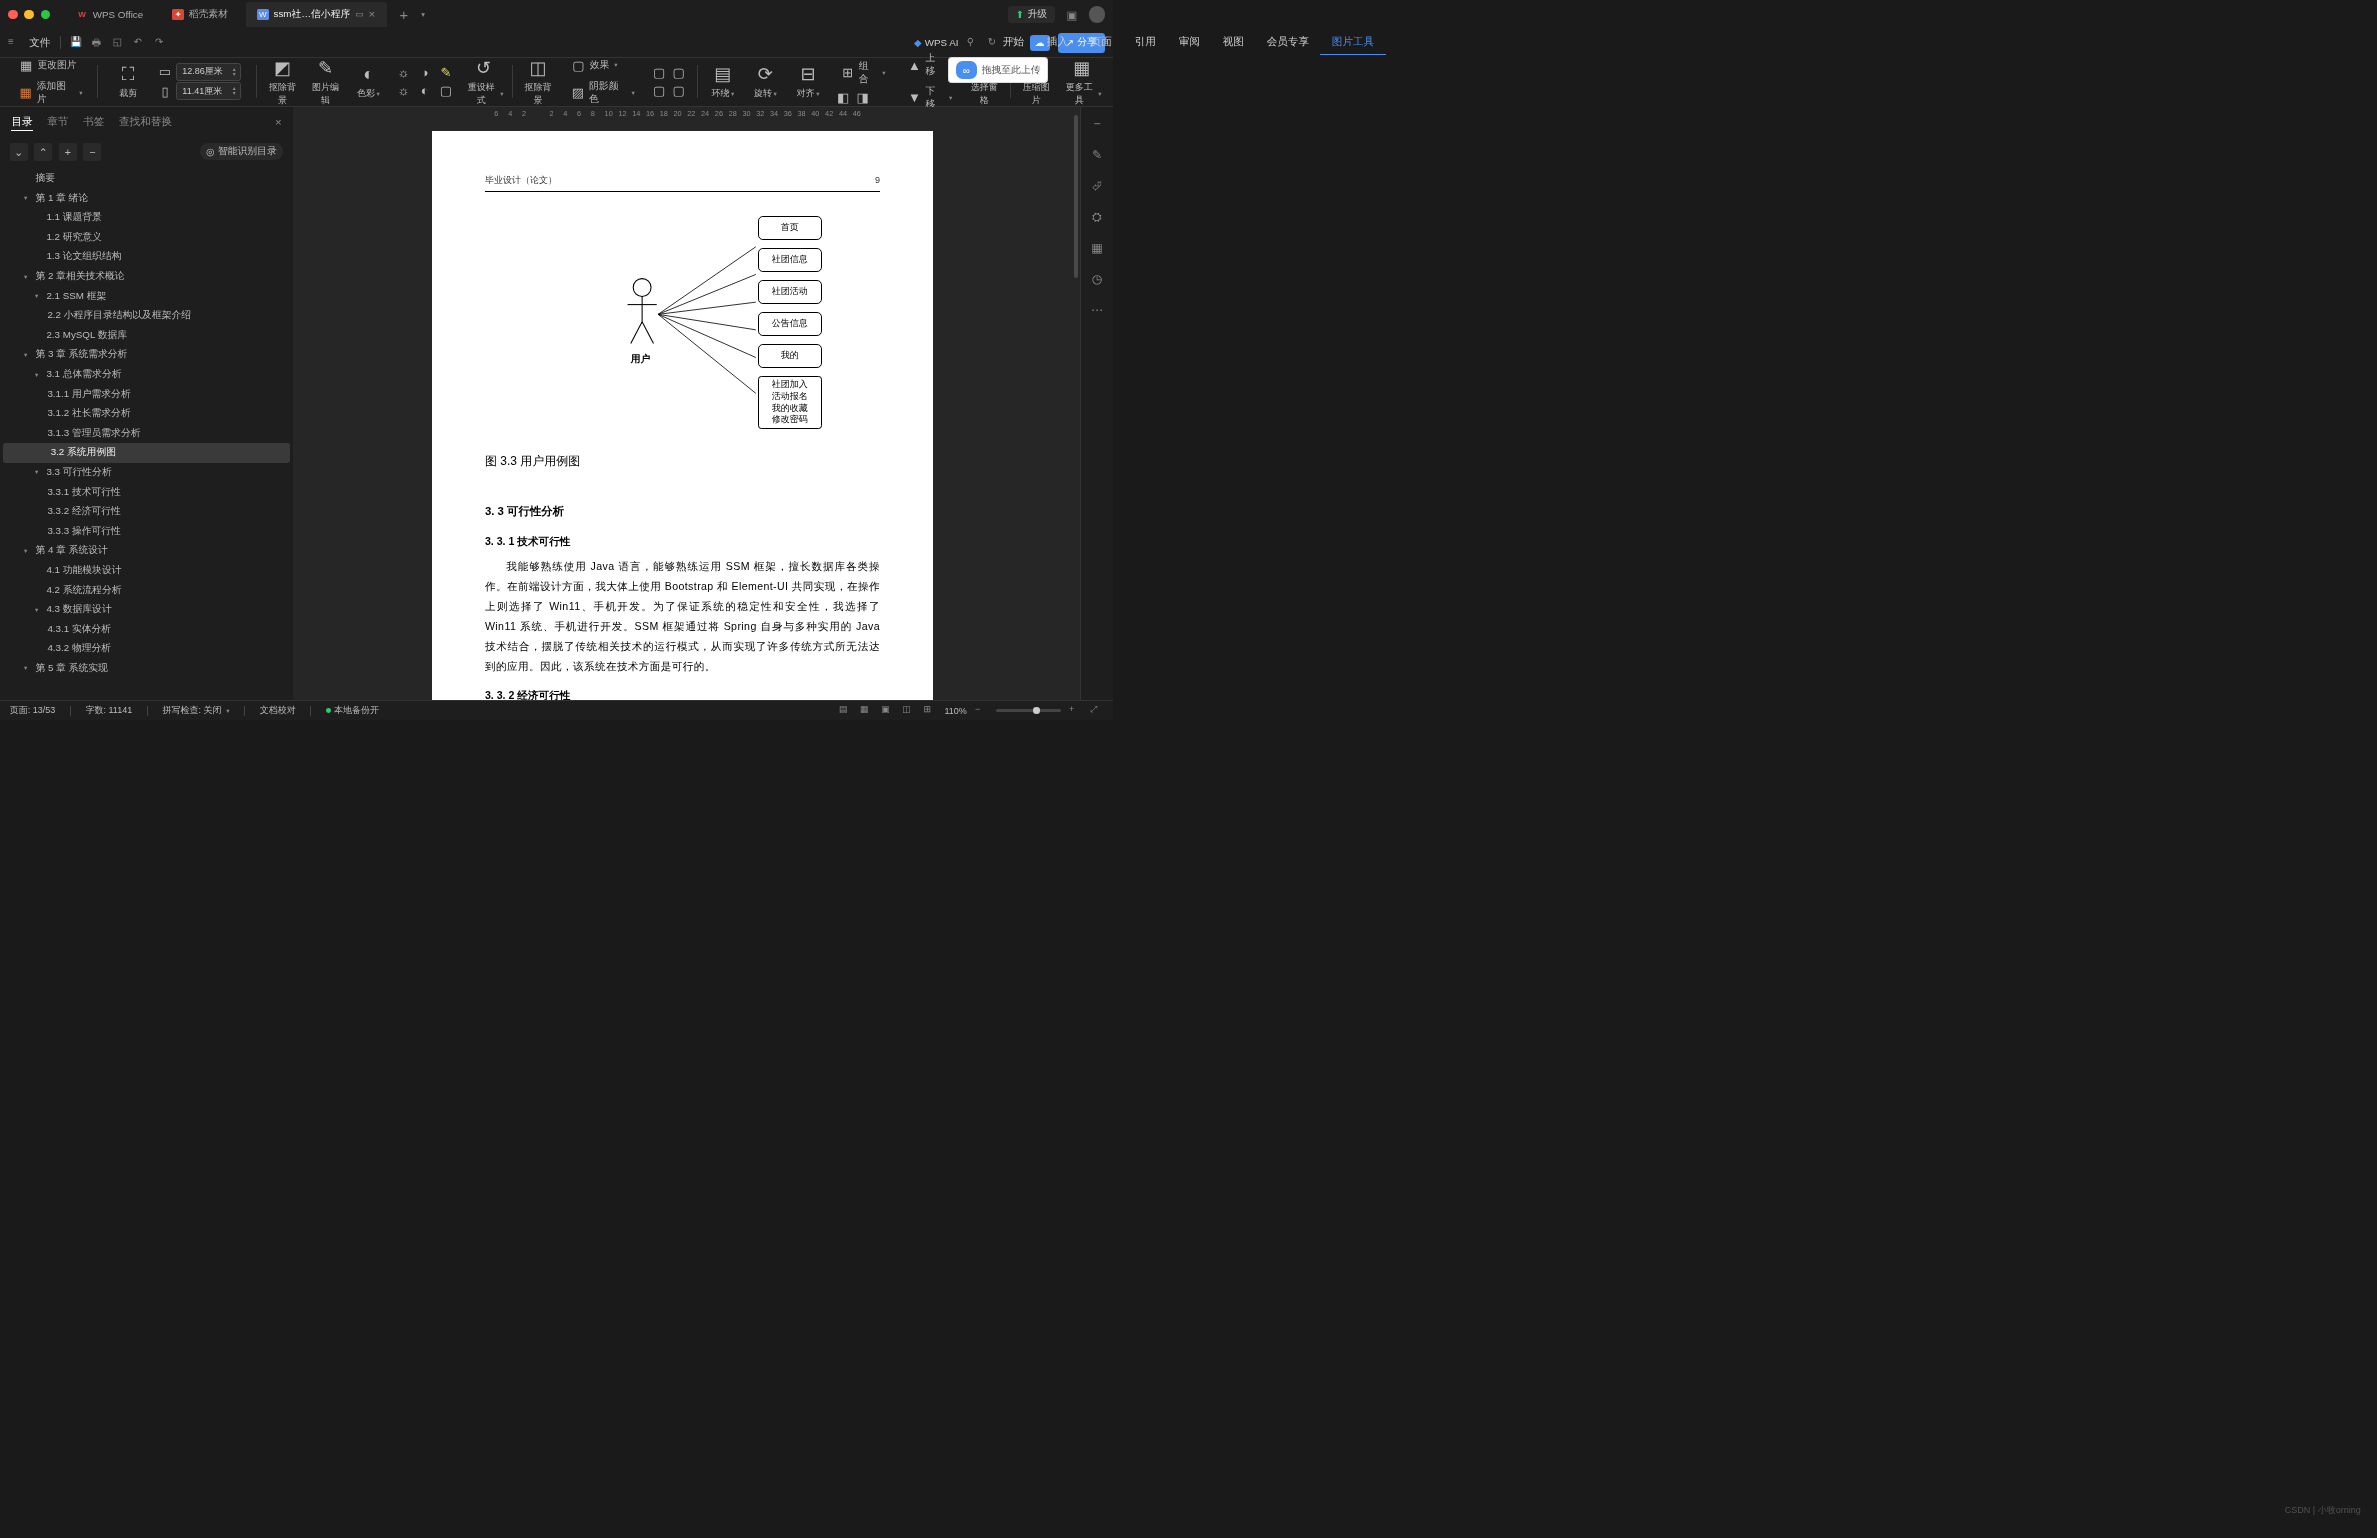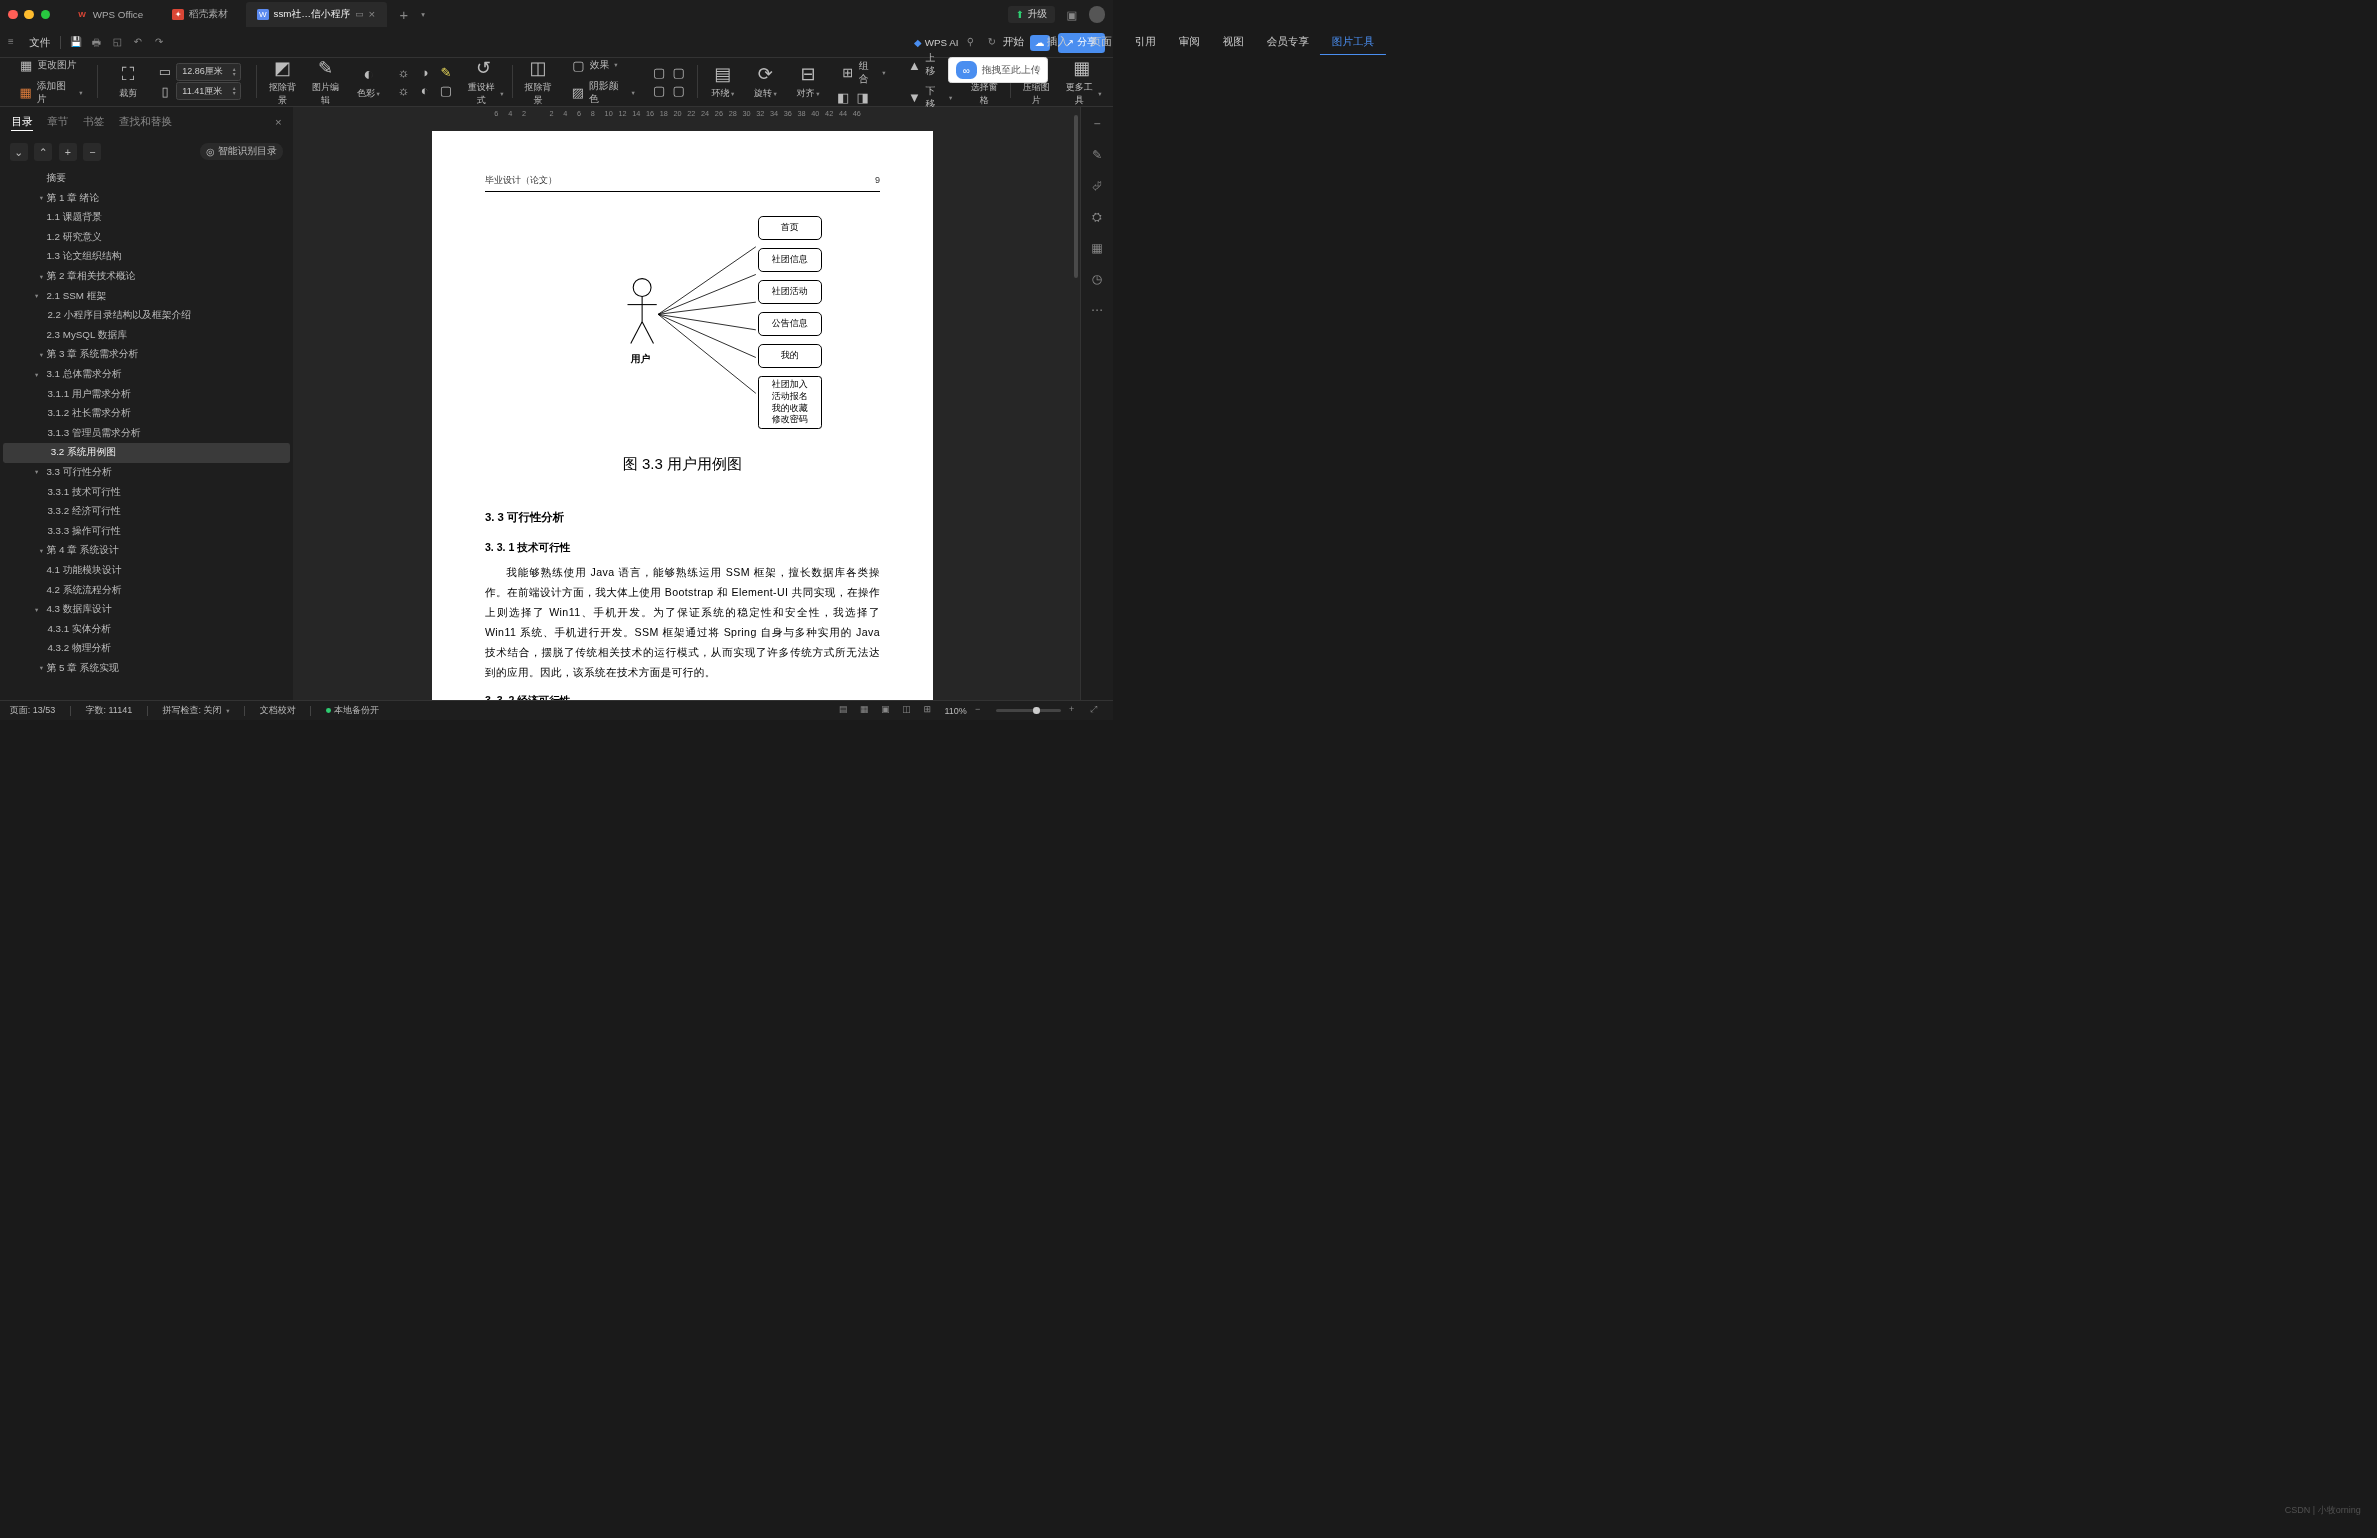--- a/index.html
+++ b/index.html
@@ -64,40 +64,40 @@
   .side-tab { color: #888; cursor: pointer; padding: 1.6px 0; }
   .side-tab.active { color: #fff; border-bottom: 1.6px solid #fff; }
   .side-close { margin-left: auto; color: #888; cursor: pointer; font-size: 11.4px; }
   .side-tools { display: flex; align-items: center; padding: 4.9px 9.8px; gap: 6.5px; }
   .side-tool { width: 18px; height: 18px; display: flex; align-items: center; justify-content: center; background: #2a2a2a; border-radius: 2.4px; cursor: pointer; color: #bbb; font-size: 10.6px; }
   .smart-outline { margin-left: auto; display: flex; align-items: center; gap: 3.3px; color: #bbb; cursor: pointer; font-size: 9.8px; background: #2a2a2a; padding: 2.4px 6.5px; border-radius: 8.1px; }
   .outline { flex: 1; overflow-y: auto; padding: 3.3px 0; font-size: 9.8px; }
   .outline-item { padding: 3.3px 8.1px 3.3px 11.4px; color: #bbb; cursor: pointer; display: flex; align-items: center; gap: 3.3px; white-space: nowrap; }
   .outline-item.selected { background: #3a3a3a; color: #eee; border-radius: 2.4px; margin: 0 3.3px; padding-left: 8.1px; }
   .outline-item .caret { width: 8.1px; font-size: 6.5px; color: #888; }
-  .outline-item.d1 { padding-left: 35px; text-align: right; }
+  .outline-item.d1 { padding-left: 24px; }
   .outline-item.d2 { padding-left: 35px; }
   .outline-item.d3 { padding-left: 36px; }
 
   
   .doc-area { flex: 1; display: flex; background: #262626; position: relative; }
   .ruler-h { position: absolute; left: 0; right: 24.4px; top: 0; height: 14.7px; background: #262626; display: flex; align-items: center; justify-content: center; color: #888; font-size: 7.3px; }
   .ruler-h-content { display: flex; gap: 12.2px; }
   .ruler-num { width: 1.6px; text-align: center; }
   .page-wrap { flex: 1; overflow: auto; padding: 24.4px 0 0 0; display: flex; justify-content: center; }
   .page { width: 501px; min-height: 652px; background: #fff; color: #000; padding: 41px 53px; font-family: "SimSun", serif; font-size: 10.6px; line-height: 1.9; position: relative; }
   .page-header { display: flex; justify-content: space-between; border-bottom: 0.8px solid #000; padding-bottom: 1.6px; margin-bottom: 24.4px; font-size: 9px; color: #333; }
   .diagram { display: flex; align-items: center; justify-content: center; gap: 24.4px; margin: 16.3px 0 8.1px 81px; }
   .diagram-left { display: flex; flex-direction: column; align-items: center; }
   .stick { width: 33px; }
   .user-label { font-weight: bold; font-size: 9.8px; margin-top: 3.3px; }
   .diagram-right { display: flex; flex-direction: column; gap: 8.1px; }
   .node { border: 0.8px solid #000; border-radius: 4.9px; padding: 2.4px 13px; font-size: 9px; text-align: center; min-width: 57px; }
   .node.multi { border-radius: 3.3px; line-height: 1.3; padding: 2.4px 8.1px; }
-  .caption { text-align: center; font-size: 15px; margin: 20.4px 0 28.5px; }
+  .caption { font-size: 12px; margin: 20.4px 0 28.5px; }
   .h2 { font-weight: bold; font-size: 11.4px; margin: 12.2px 0 8.1px; }
   .h3 { font-weight: bold; font-size: 10.6px; margin: 8.1px 0 4.9px; }
   .para { text-indent: 2em; text-align: justify; margin-bottom: 3.3px; letter-spacing: 0.4px; }
 
   
   .right-bar { width: 33px; background: #1e1e1e; display: flex; flex-direction: column; align-items: center; padding: 9.8px 0; gap: 14.7px; border-left: 0.8px solid #333; }
   .right-ic { width: 16.3px; height: 16.3px; color: #888; cursor: pointer; display: flex; align-items: center; justify-content: center; font-size: 12.2px; }
 
   
   .scrollbar-v { width: 8.1px; background: #262626; position: relative; }

